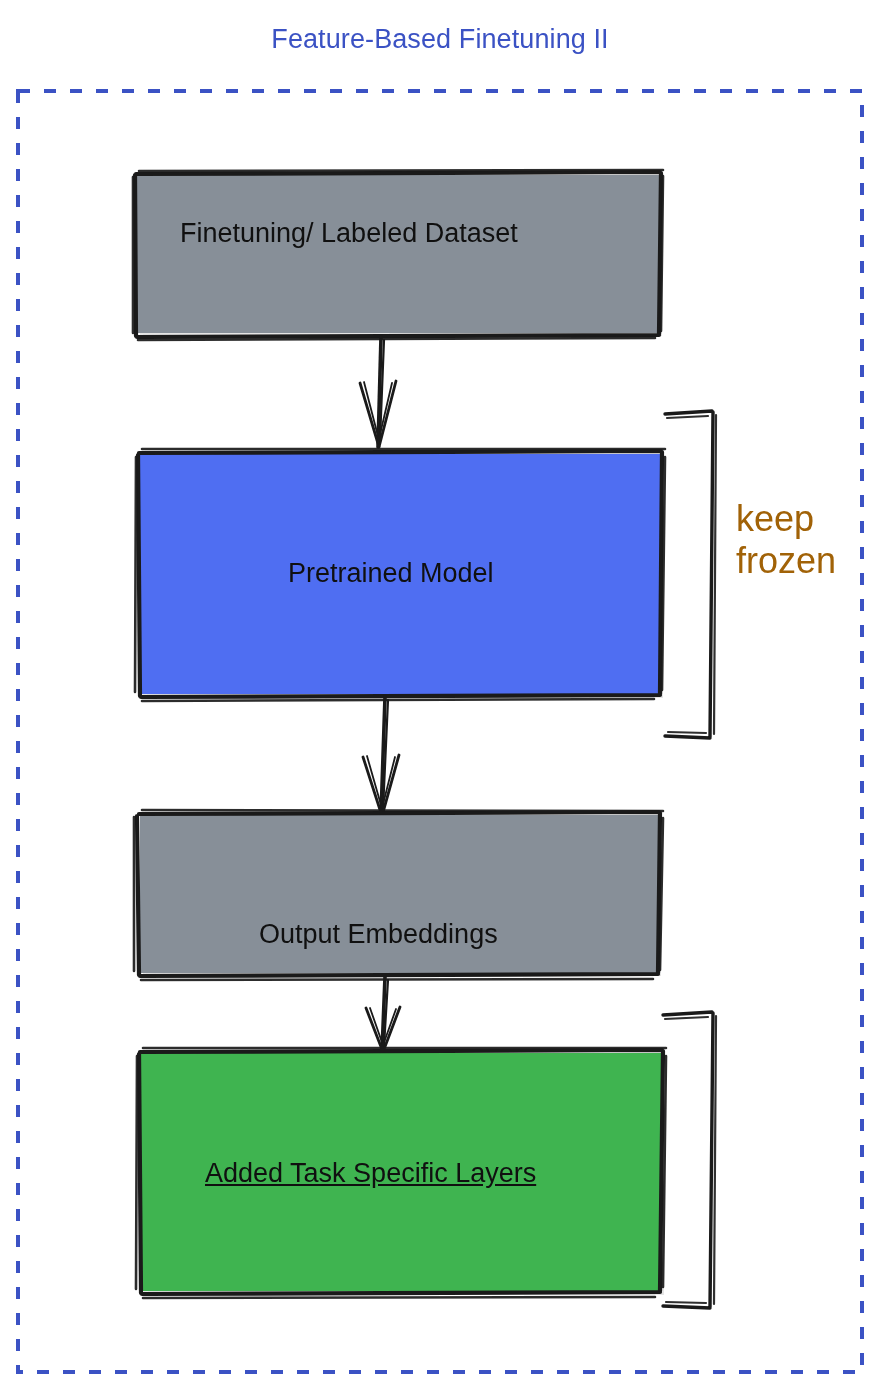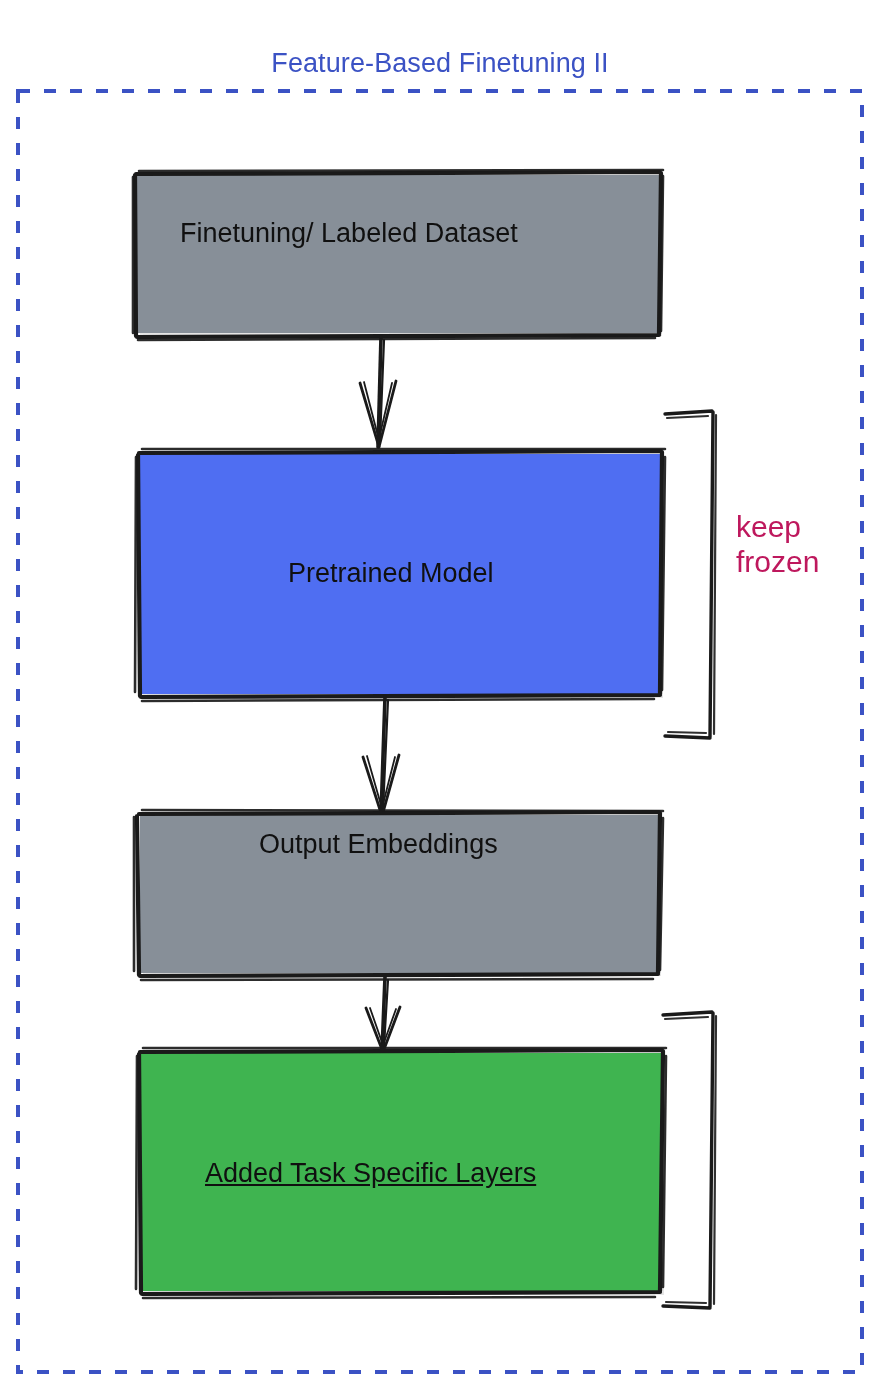--- a/index.html
+++ b/index.html
@@ -28,42 +28,40 @@
     position: absolute;
     left: 0;
     top: 24px;
     width: 880px;
     text-align: center;
     font-size: 27px;
     font-family: "Liberation Sans", sans-serif;
     color: #3b52c4;
     letter-spacing: 0.1px;
     white-space: nowrap;
-    margin-top: 24px;
   }
   .node-label {
     position: absolute;
     font-family: "Liberation Sans", sans-serif;
     color: #101010;
     font-size: 27px;
     white-space: nowrap;
     line-height: 1.08;
   }
   .bracket-label {
     position: absolute;
     font-family: "Liberation Sans", sans-serif;
-    color: #be185d;
-    font-size: 30px;
+    color: #a16207;
+    font-size: 36px;
     line-height: 1.16;
     white-space: pre-line;
-    margin-top: 12px;
   }
   #label-dataset   { left: 180px; top: 219px; }
   #label-pretrained{ left: 288px; top: 559px; }
-  #label-embeddings{ left: 259px; top: 830px; text-align: center; }
+  #label-embeddings{ left: 259px; top: 920px; text-align: center; }
   #label-tasklayers{ left: 205px; top: 1159px; text-decoration: underline; }
   #label-keepfrozen{ left: 736px; top: 498px; }
   #label-trainupdate{ left: 736px; top: 1092px; }
 </style>
 </head>
 <body>
 
 <div id="canvas">
 
   <div class="diagram-title">Feature-Based Finetuning II</div>

